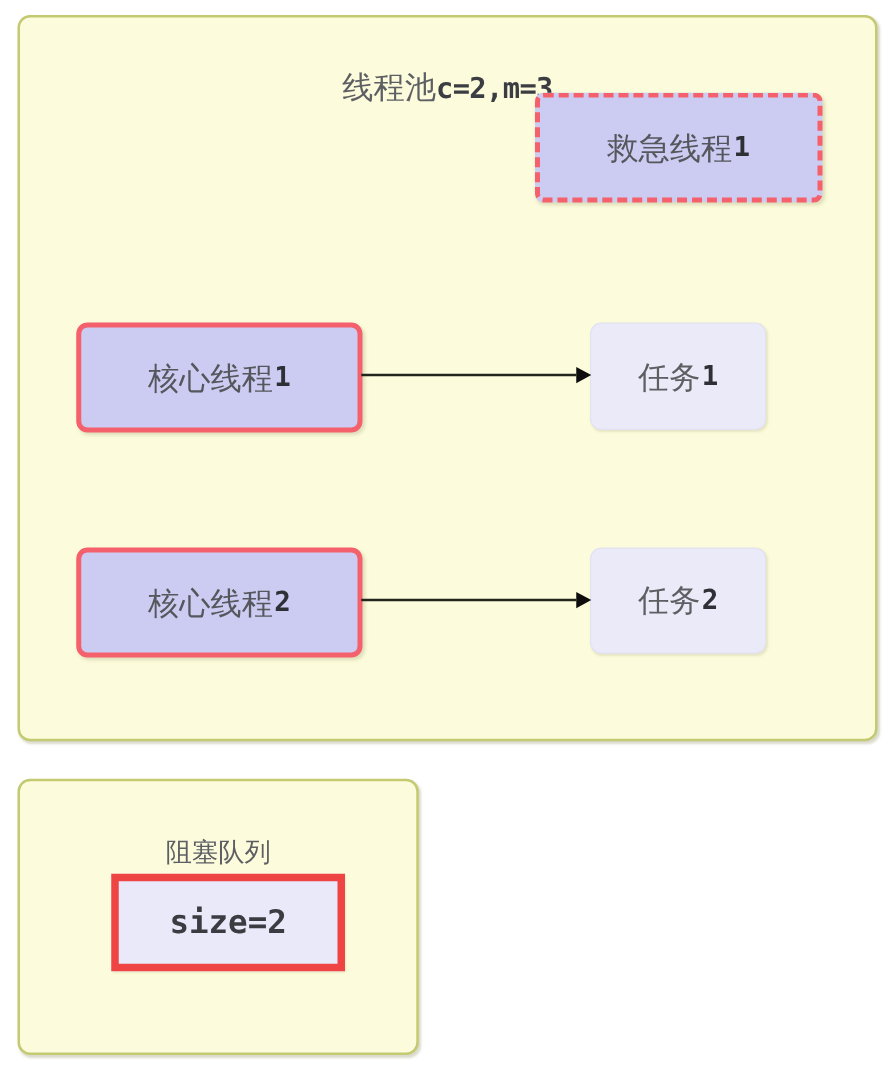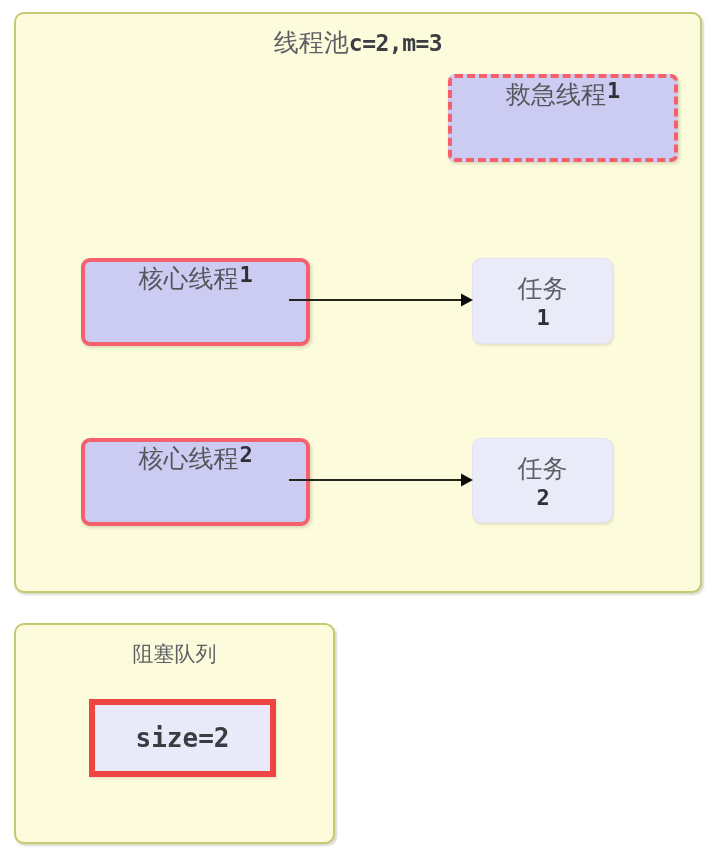--- a/index.html
+++ b/index.html
@@ -45,20 +45,21 @@
     height: 221px;
   }
 
   .panel-title {
     position: absolute;
     left: 0;
     right: 0;
     text-align: center;
     color: #5d5f63;
     white-space: nowrap;
+    margin-top: 28px;
   }
   #pool-title {
     top: 14px;
     font-size: 25px;
     line-height: 30px;
   }
   #queue-title {
     top: 14px;
     font-size: 21px;
     line-height: 30px;
@@ -72,27 +73,26 @@
   }
 
   
   .thread-box {
     position: absolute;
     background: #ccccf2;
     border: 4px solid #f4606c;
     border-radius: 9px;
     box-sizing: border-box;
     display: flex;
-    align-items: flex-start;
+    align-items: center;
     justify-content: center;
     color: #55575c;
     font-size: 25px;
     white-space: nowrap;
     box-shadow: 1.5px 2px 3px rgba(150,150,110,0.30);
-    margin-left: 20px;
   }
   .thread-box.dashed {
     border-style: dashed;
     border-width: 4px;
     border-radius: 7px;
   }
   .box-num {
     font-family: "DejaVu Sans Mono", "Liberation Mono", monospace;
     font-size: 22px;
     font-weight: 700;
@@ -126,21 +126,20 @@
     border: 1px solid #e2e2f3;
     border-radius: 9px;
     box-sizing: border-box;
     display: flex;
     align-items: center;
     justify-content: center;
     color: #5d5f63;
     font-size: 25px;
     white-space: nowrap;
     box-shadow: 1px 1.5px 2px rgba(150,150,110,0.22);
-    flex-direction: column;
   }
   #task-1 {
     left: 472px;
     top: 258px;
     width: 141px;
     height: 86px;
   }
   #task-2 {
     left: 472px;
     top: 438px;

